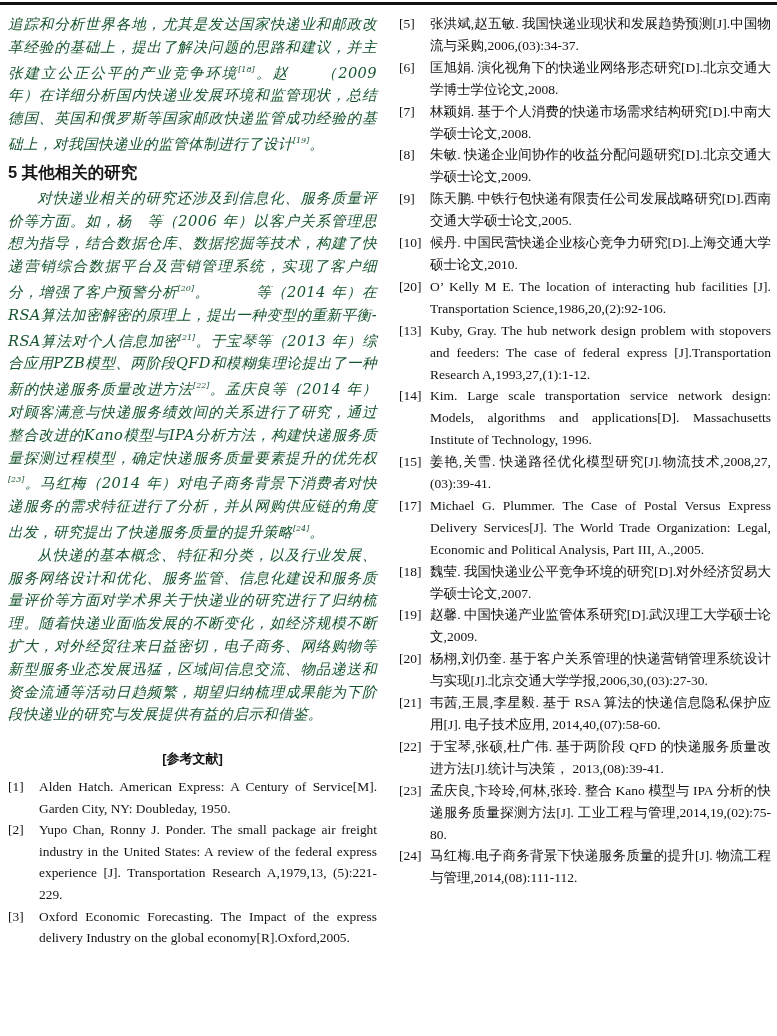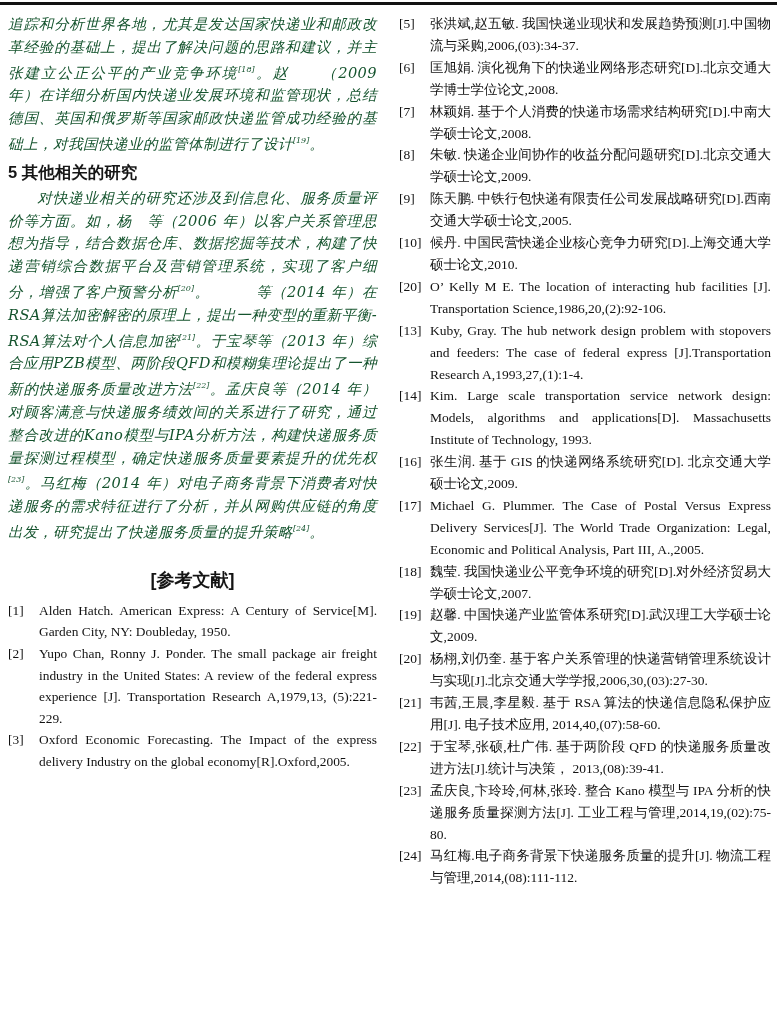--- a/index.html
+++ b/index.html
@@ -59,21 +59,21 @@
     font-style: normal;
     font-size: 16.5px;
     line-height: 24px;
     color: #161616;
   }
   .ref-header {
     margin: 24px 0 8px 0;
     text-align: center;
     font-family: "Liberation Sans", "DejaVu Sans", sans-serif;
     font-weight: bold;
-    font-size: 18px;
+    font-size: 13px;
     color: #141414;
   }
   .refs { display: block; }
   .ref {
     display: flex;
     align-items: flex-start;
     font-family: "Liberation Serif", "DejaVu Serif", serif;
     font-size: 13.4px;
     line-height: 21.6px;
     text-align: justify;
@@ -102,20 +102,24 @@
         <p class="para"><span>追踪和分析世界各地，尤其是发达国家快递业和邮政改革经验的基础上，提出了解决问题的思路和建议，并主张建立公正公平的产业竞争环境</span><span class="sup">[18]</span><span>。赵　　（2009 年）在详细分析国内快递业发展环境和监管现状，总结德国、英国和俄罗斯等国家邮政快递监管成功经验的基础上，对我国快递业的监管体制进行了设计</span><span class="sup">[19]</span><span>。</span></p>
 
       </div>
 
     <h2 class="sec-heading">5 其他相关的研究</h2>
     <div class="hand">
 
         <p class="para indent"><span>对快递业相关的研究还涉及到信息化、服务质量评价等方面。如，杨　等（2006 年）以客户关系管理思想为指导，结合数据仓库、数据挖掘等技术，构建了快递营销综合数据平台及营销管理系统，实现了客户细分，增强了客户预警分析</span><span class="sup">[20]</span><span>。　　　等（2014 年）在RSA算法加密解密的原理上，提出一种变型的重新平衡-RSA算法对个人信息加密</span><span class="sup">[21]</span><span>。于宝琴等（2013 年）综合应用PZB模型、两阶段QFD和模糊集理论提出了一种新的快递服务质量改进方法</span><span class="sup">[22]</span><span>。孟庆良等（2014 年）对顾客满意与快递服务绩效间的关系进行了研究，通过整合改进的Kano模型与IPA分析方法，构建快递服务质量探测过程模型，确定快递服务质量要素提升的优先权</span><span class="sup">[23]</span><span>。马红梅（2014 年）对电子商务背景下消费者对快递服务的需求特征进行了分析，并从网购供应链的角度出发，研究提出了快递服务质量的提升策略</span><span class="sup">[24]</span><span>。</span></p>
       </div>
 
+    <div class="hand">
+
+        <p class="para indent"><span>从快递的基本概念、特征和分类，以及行业发展、服务网络设计和优化、服务监管、信息化建设和服务质量评价等方面对学术界关于快递业的研究进行了归纳梳理。随着快递业面临发展的不断变化，如经济规模不断扩大，对外经贸往来日益密切，电子商务、网络购物等新型服务业态发展迅猛，区域间信息交流、物品递送和资金流通等活动日趋频繁，期望归纳梳理成果能为下阶段快递业的研究与发展提供有益的启示和借鉴。</span></p>
+      </div>
 
     <div class="ref-header">[参考文献]</div>
 
     <div class="refs">
 
         <div class="ref">
           <span class="ref-label">[1]</span>
           <span class="ref-text">Alden Hatch. American Express: A Century of Service[M]. Garden City, NY: Doubleday, 1950.</span>
         </div>
 
@@ -166,33 +170,33 @@
         </div>
 
 
         <div class="ref">
           <span class="ref-label">[20]</span>
           <span class="ref-text">O’ Kelly M E. The location of interacting hub facilities [J]. Transportation Science,1986,20,(2):92-106.</span>
         </div>
 
         <div class="ref">
           <span class="ref-label">[13]</span>
-          <span class="ref-text">Kuby, Gray. The hub network design problem with stopovers and feeders: The case of federal express [J].Transportation Research A,1993,27,(1):1-4.</span>
+          <span class="ref-text">Kuby, Gray. The hub network design problem with stopovers and feeders: The case of federal express [J].Transportation Research A,1993,27,(1):1-12.</span>
         </div>
 
         <div class="ref">
           <span class="ref-label">[14]</span>
-          <span class="ref-text">Kim. Large scale transportation service network design: Models, algorithms and applications[D]. Massachusetts Institute of Technology, 1993.</span>
-        </div>
-
-
-        <div class="ref">
-          <span class="ref-label">[16]</span>
-          <span class="ref-text">张生润. 基于 GIS 的快递网络系统研究[D]. 北京交通大学硕士论文,2009.</span>
-        </div>
+          <span class="ref-text">Kim. Large scale transportation service network design: Models, algorithms and applications[D]. Massachusetts Institute of Technology, 1996.</span>
+        </div>
+
+        <div class="ref">
+          <span class="ref-label">[15]</span>
+          <span class="ref-text">姜艳,关雪. 快递路径优化模型研究[J].物流技术,2008,27,(03):39-41.</span>
+        </div>
+
 
         <div class="ref">
           <span class="ref-label">[17]</span>
           <span class="ref-text">Michael G. Plummer. The Case of Postal Versus Express Delivery Services[J]. The World Trade Organization: Legal, Economic and Political Analysis, Part III, A.,2005.</span>
         </div>
 
         <div class="ref">
           <span class="ref-label">[18]</span>
           <span class="ref-text">魏莹. 我国快递业公平竞争环境的研究[D].对外经济贸易大学硕士论文,2007.</span>
         </div>

